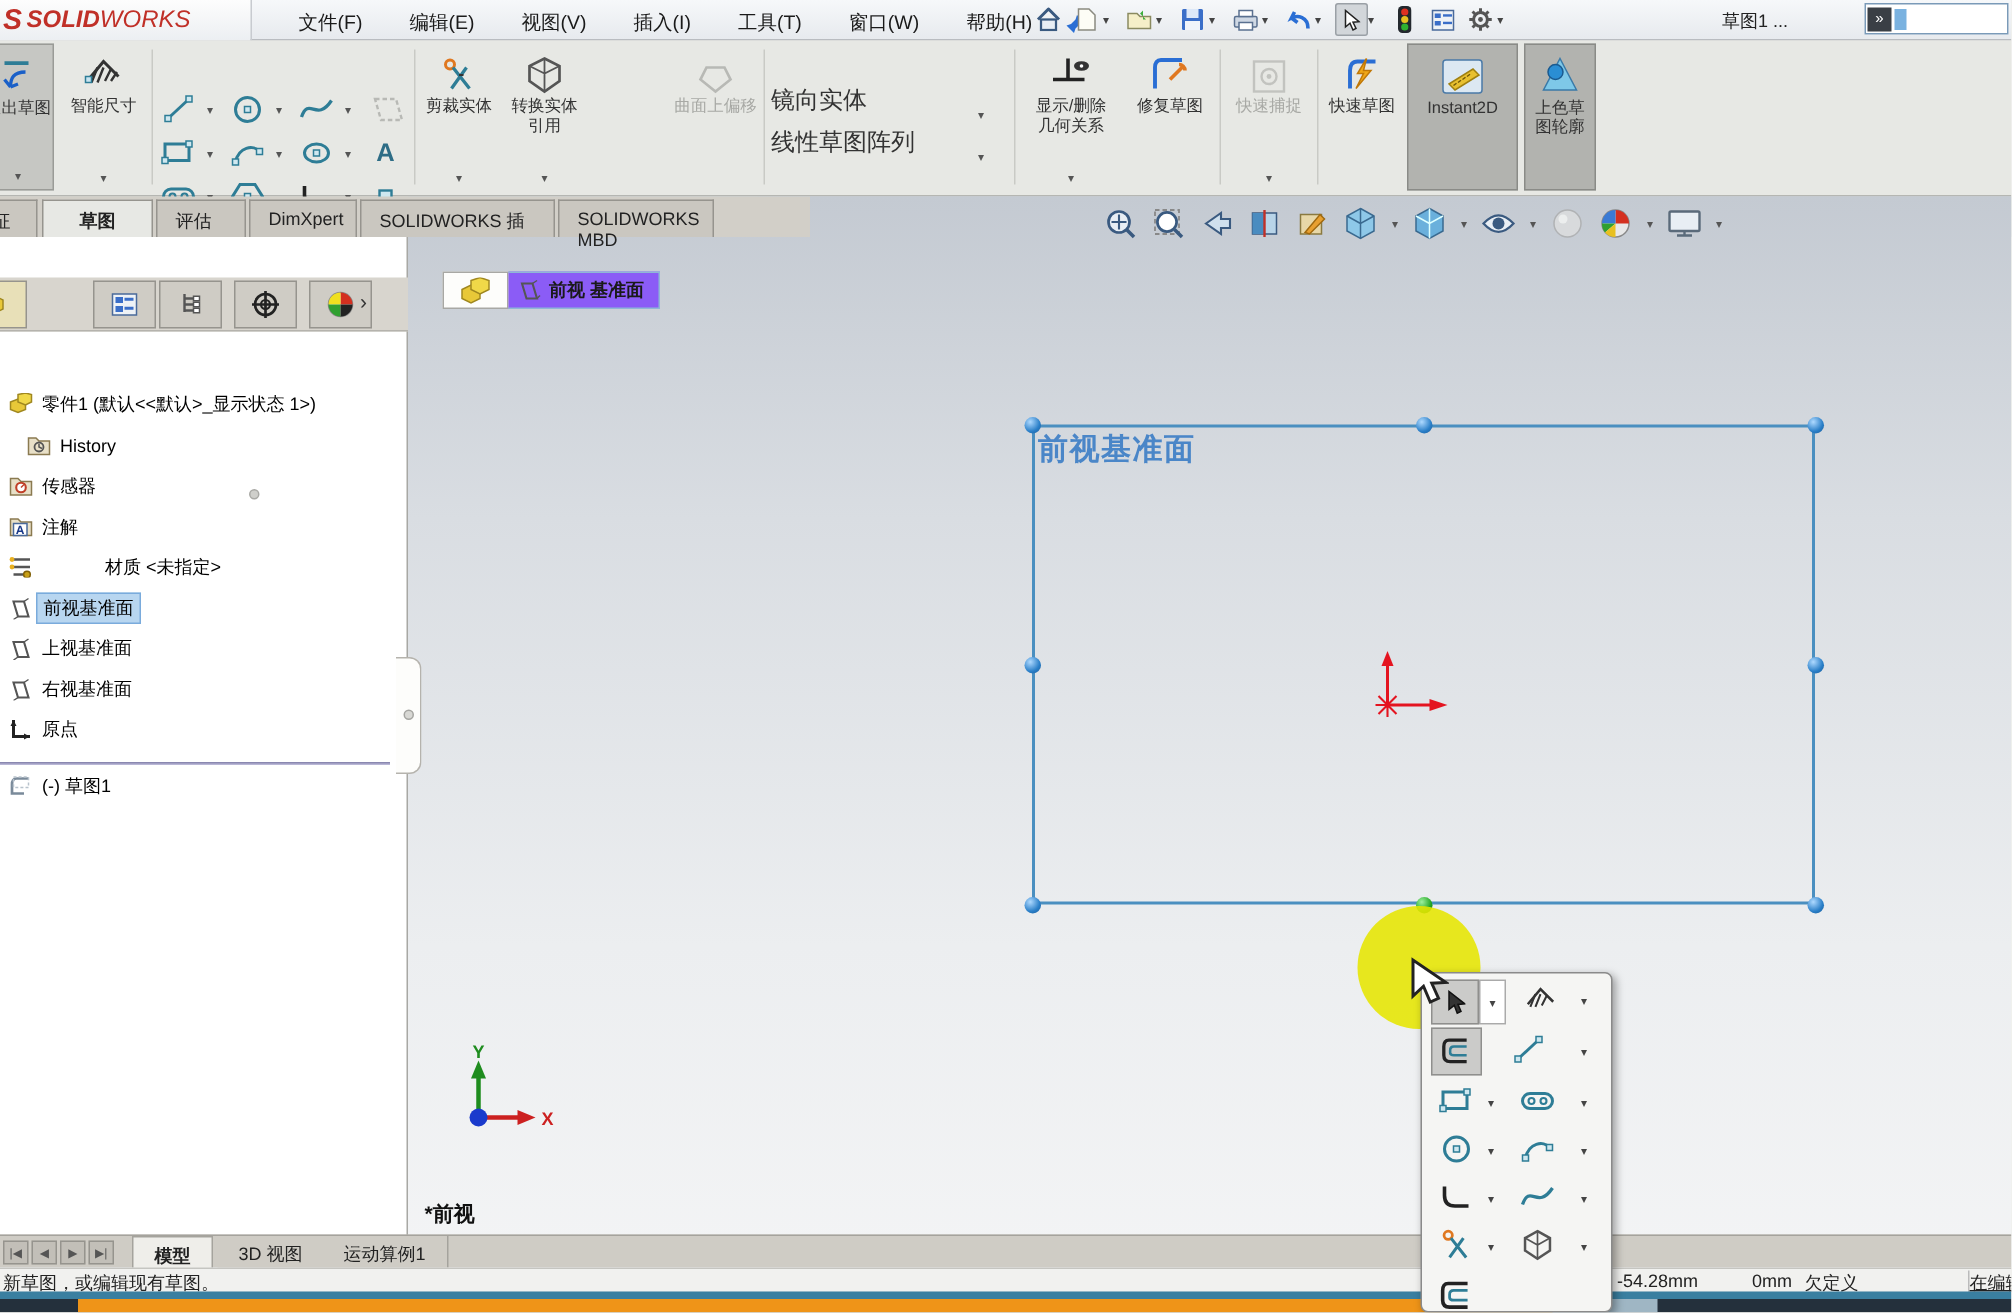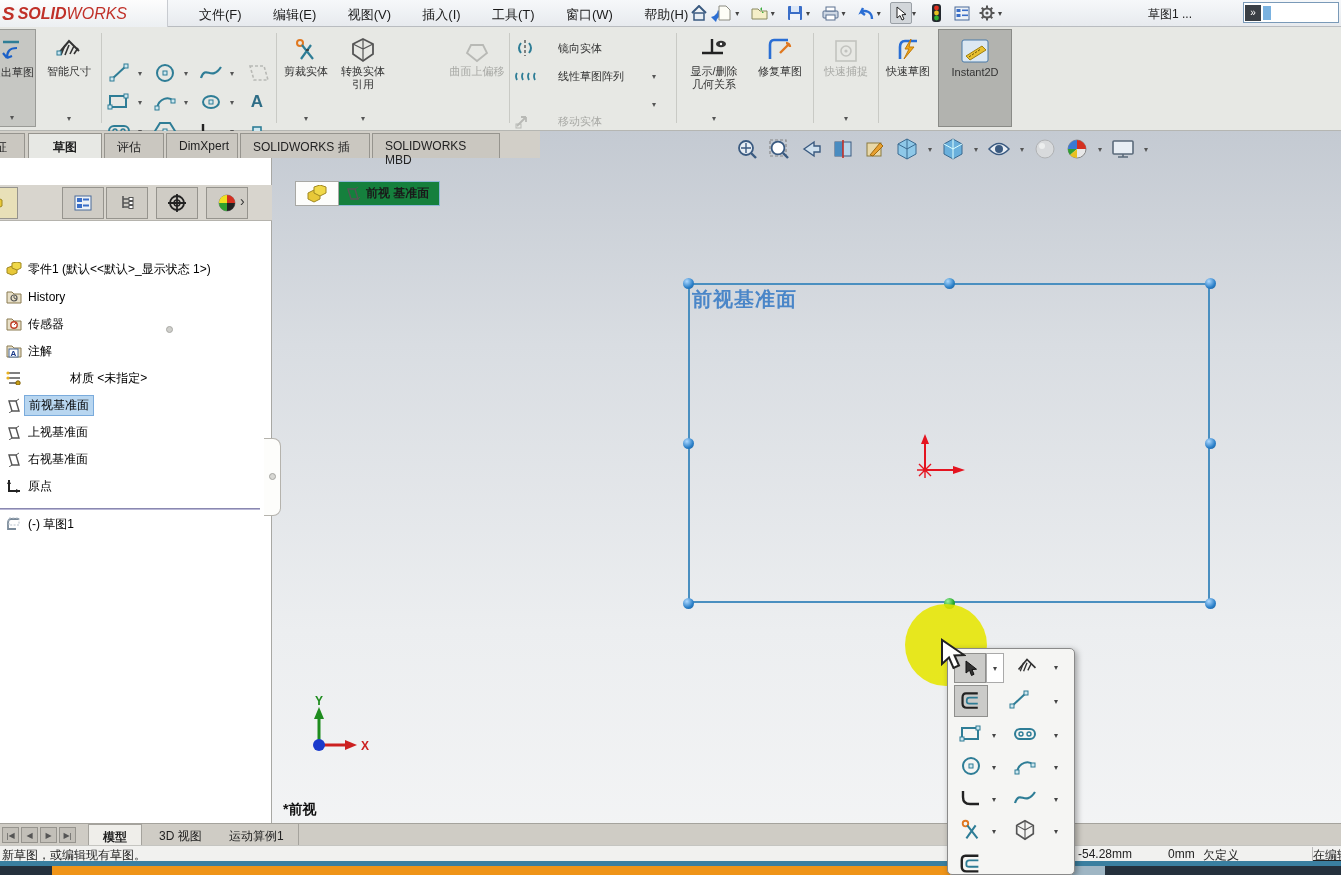--- a/index.html
+++ b/index.html
@@ -32,40 +32,40 @@
   .rsep { position:absolute; top:6px; width:1px; height:90px; background:#c9cac5; }
   .rbtn { position:absolute; top:2px; height:98px; text-align:center; font-size:11px; color:#333; line-height:13px; }
   .rbtn .ric { height:34px; display:flex; align-items:flex-end; justify-content:center; }
   .rbtn .rlb { margin-top:2px; }
   .rbtn .rdd { position:absolute; bottom:2px; left:0; right:0; font-size:8px; color:#555; }
   .pressed { background:#c6c7c3; border:1px solid #9a9b97; }
   .pressed-dark { background:#b2b3af; border:1px solid #8a8b87; }
   .gray { color:#a8a9a5; }
   .grid-cell { position:absolute; width:30px; height:26px; display:flex; align-items:center; justify-content:center; }
   .cell-dd { position:absolute; width:12px; height:26px; font-size:8px; color:#555; display:flex; align-items:center; justify-content:center; }
-  .mrow { position:absolute; left:0; height:26px; display:flex; align-items:center; gap:22px; font-size:11px; color:#333; white-space:nowrap; }
+  .mrow { position:absolute; left:0; height:26px; display:flex; align-items:center; gap:22px; font-size:16px; color:#333; white-space:nowrap;flex-direction:column; }
 
   
   #tabrow { left:0; top:131px; width:540px; height:27px; background:#d2cfc8; }
   .ctab { position:absolute; top:2px; height:25px; padding:5px 12px 0 12px; font-size:12px; color:#222;
     background:#cac7c0; border:1px solid #96948e; border-bottom:none; }
   .ctab.active { background:#e7e8e4; font-weight:bold; }
 
   
   #viewport { left:272px; top:131px; width:1069px; height:714px;
     background:linear-gradient(180deg,#c4cad2 0%,#d9dde2 30%,#eceef0 70%,#f3f4f5 100%); }
   #vp-topstrip { left:505px; top:131px; width:836px; height:27px;
     background:linear-gradient(180deg,#bfc5ce,#c8cdd5); }
   #headsup { left:733px; top:136px; height:26px; display:flex; align-items:center; gap:4px; z-index:8; }
   .hu { width:28px; height:24px; display:flex; align-items:center; justify-content:center; }
   .hu-dd { width:10px; font-size:8px; color:#555; text-align:center; }
 
   #breadcrumb { left:295px; top:181px; height:25px; display:flex; z-index:6; }
   #bc-part { width:44px; background:#fdfdfb; border:1px solid #a8a8a4; display:flex; align-items:center; justify-content:center; }
-  #bc-plane { background:#15803d; border:1px solid #8fb7d6; border-left:none; display:flex; align-items:center; gap:5px; padding:0 10px 0 6px; font-size:12px; color:#1a1a1a; font-weight:bold; }
+  #bc-plane { background:#8b5cf6; border:1px solid #8fb7d6; border-left:none; display:flex; align-items:center; gap:5px; padding:0 10px 0 6px; font-size:12px; color:#1a1a1a; font-weight:bold; }
 
   
   #plane-rect { left:688px; top:283px; width:522px; height:320px; border:2px solid #4a8fc0; z-index:3; }
   .handle { position:absolute; width:11px; height:11px; border-radius:50%; z-index:4;
     background:radial-gradient(circle at 35% 30%, #aed9ff, #2a7fc8 60%, #1a5a96); }
   .handle.green { background:radial-gradient(circle at 35% 30%, #9cf09c, #23a623 60%, #117011); }
   #plane-label { left:692px; top:286px; color:#4a86c8; font-size:20px; font-weight:bold; letter-spacing:1px; z-index:4; }
 
   
   #sk-origin { left:905px; top:430px; width:80px; height:60px; z-index:4; }
@@ -445,32 +445,41 @@
       <div class="ric">
         <svg width="30" height="26" viewBox="0 0 30 26">
             <rect x="2" y="2" width="26" height="22" rx="2" fill="#dce8f2" stroke="#4a7aa8"></rect>
             <path d="M6 18 L22 8 L26 12 L10 22 Z" fill="#e8c030" stroke="#a08010"></path>
             <path d="M9 19 l2-1.5 M12 17 l2-1.5 M15 15 l2-1.5 M18 13 l2-1.5" stroke="#705808" stroke-width="1"></path>
           </svg>
       </div>
       <div class="rlb">Instant2D</div>
     </div>
 
+    <div class="rbtn pressed-dark" style="left:1016px; width:48px;">
+      <div class="ric">
+        <svg width="26" height="26" viewBox="0 0 26 26">
+            <path d="M13 1 L24 22 H2 Z" fill="#7ec8e8" stroke="#3a7aa8"></path>
+            <circle cx="10" cy="10" r="5" fill="#2a8ed4" stroke="#1a5a90"></circle>
+          </svg>
+      </div>
+      <div class="rlb"><span>上色草</span><br><span>图轮廓</span></div>
+    </div>
   </div>
 
   <div id="vp-topstrip" class="abs"></div>
   <div id="viewport" class="abs"></div>
 
   <div id="tabrow" class="abs">
     <div class="ctab" style="left:-30px; width:55px;">特征</div>
     <div class="ctab active" style="left:28px; width:74px;text-align:center;">草图</div>
     <div class="ctab" style="left:104px; width:60px;">评估</div>
     <div class="ctab" style="left:166px; width:72px;">DimXpert</div>
     <div class="ctab" style="left:240px; width:130px;">SOLIDWORKS 插件</div>
-    <div class="ctab" style="left:372px; width:128px;">SOLIDWORKS MBD</div>
+    <div class="ctab" style="left:372px; width:104px;">SOLIDWORKS MBD</div>
   </div>
 
   <div id="headsup" class="abs">
     <span class="hu">
         <svg width="22" height="22" viewBox="0 0 22 22">
           <circle cx="10" cy="10" r="7" fill="#e8eef4" stroke="#3a5a80" stroke-width="1.8"></circle>
           <path d="M10 5 V15 M5 10 H15" stroke="#3a5a80" stroke-width="1.4"></path>
           <path d="M15 15 L20 20" stroke="#3a5a80" stroke-width="2.4"></path>
         </svg>
       </span>
@@ -639,21 +648,21 @@
       <div id="lp-expand">›</div>
     </div>
     <div id="tree" class="abs">
       <div class="titem" style="top:28px; font-weight:normal;">
         <svg width="16" height="14" viewBox="0 0 16 14">
             <path d="M1 6 L6 4 L11 6 V11 L6 13 L1 11 Z" fill="#e8c838" stroke="#a08820"></path>
             <path d="M6 1 L11 0 L15 1 V6 L11 8 L6 6 Z" fill="#f0d848" stroke="#a08820"></path>
           </svg>
         <span>零件1 (默认&lt;&lt;默认&gt;_显示状态 1&gt;)</span>
       </div>
-      <div class="titem" style="top:56px;">
+      <div class="titem" style="top:56px;margin-left:12px;">
         <svg width="16" height="14" viewBox="0 0 16 14">
             <path d="M1 2 H6 L8 4 H15 V13 H1 Z" fill="#e8e0c8" stroke="#8a7a50"></path>
             <circle cx="8" cy="8" r="3" fill="none" stroke="#555" stroke-width="1.2"></circle>
             <path d="M8 6 V8 L10 9" stroke="#555" fill="none"></path>
           </svg>
         <span>History</span>
       </div>
       <div class="titem" style="top:83px;">
         <svg width="16" height="14" viewBox="0 0 16 14">
             <path d="M1 2 H6 L8 4 H15 V13 H1 Z" fill="#e8e0c8" stroke="#8a7a50"></path>

